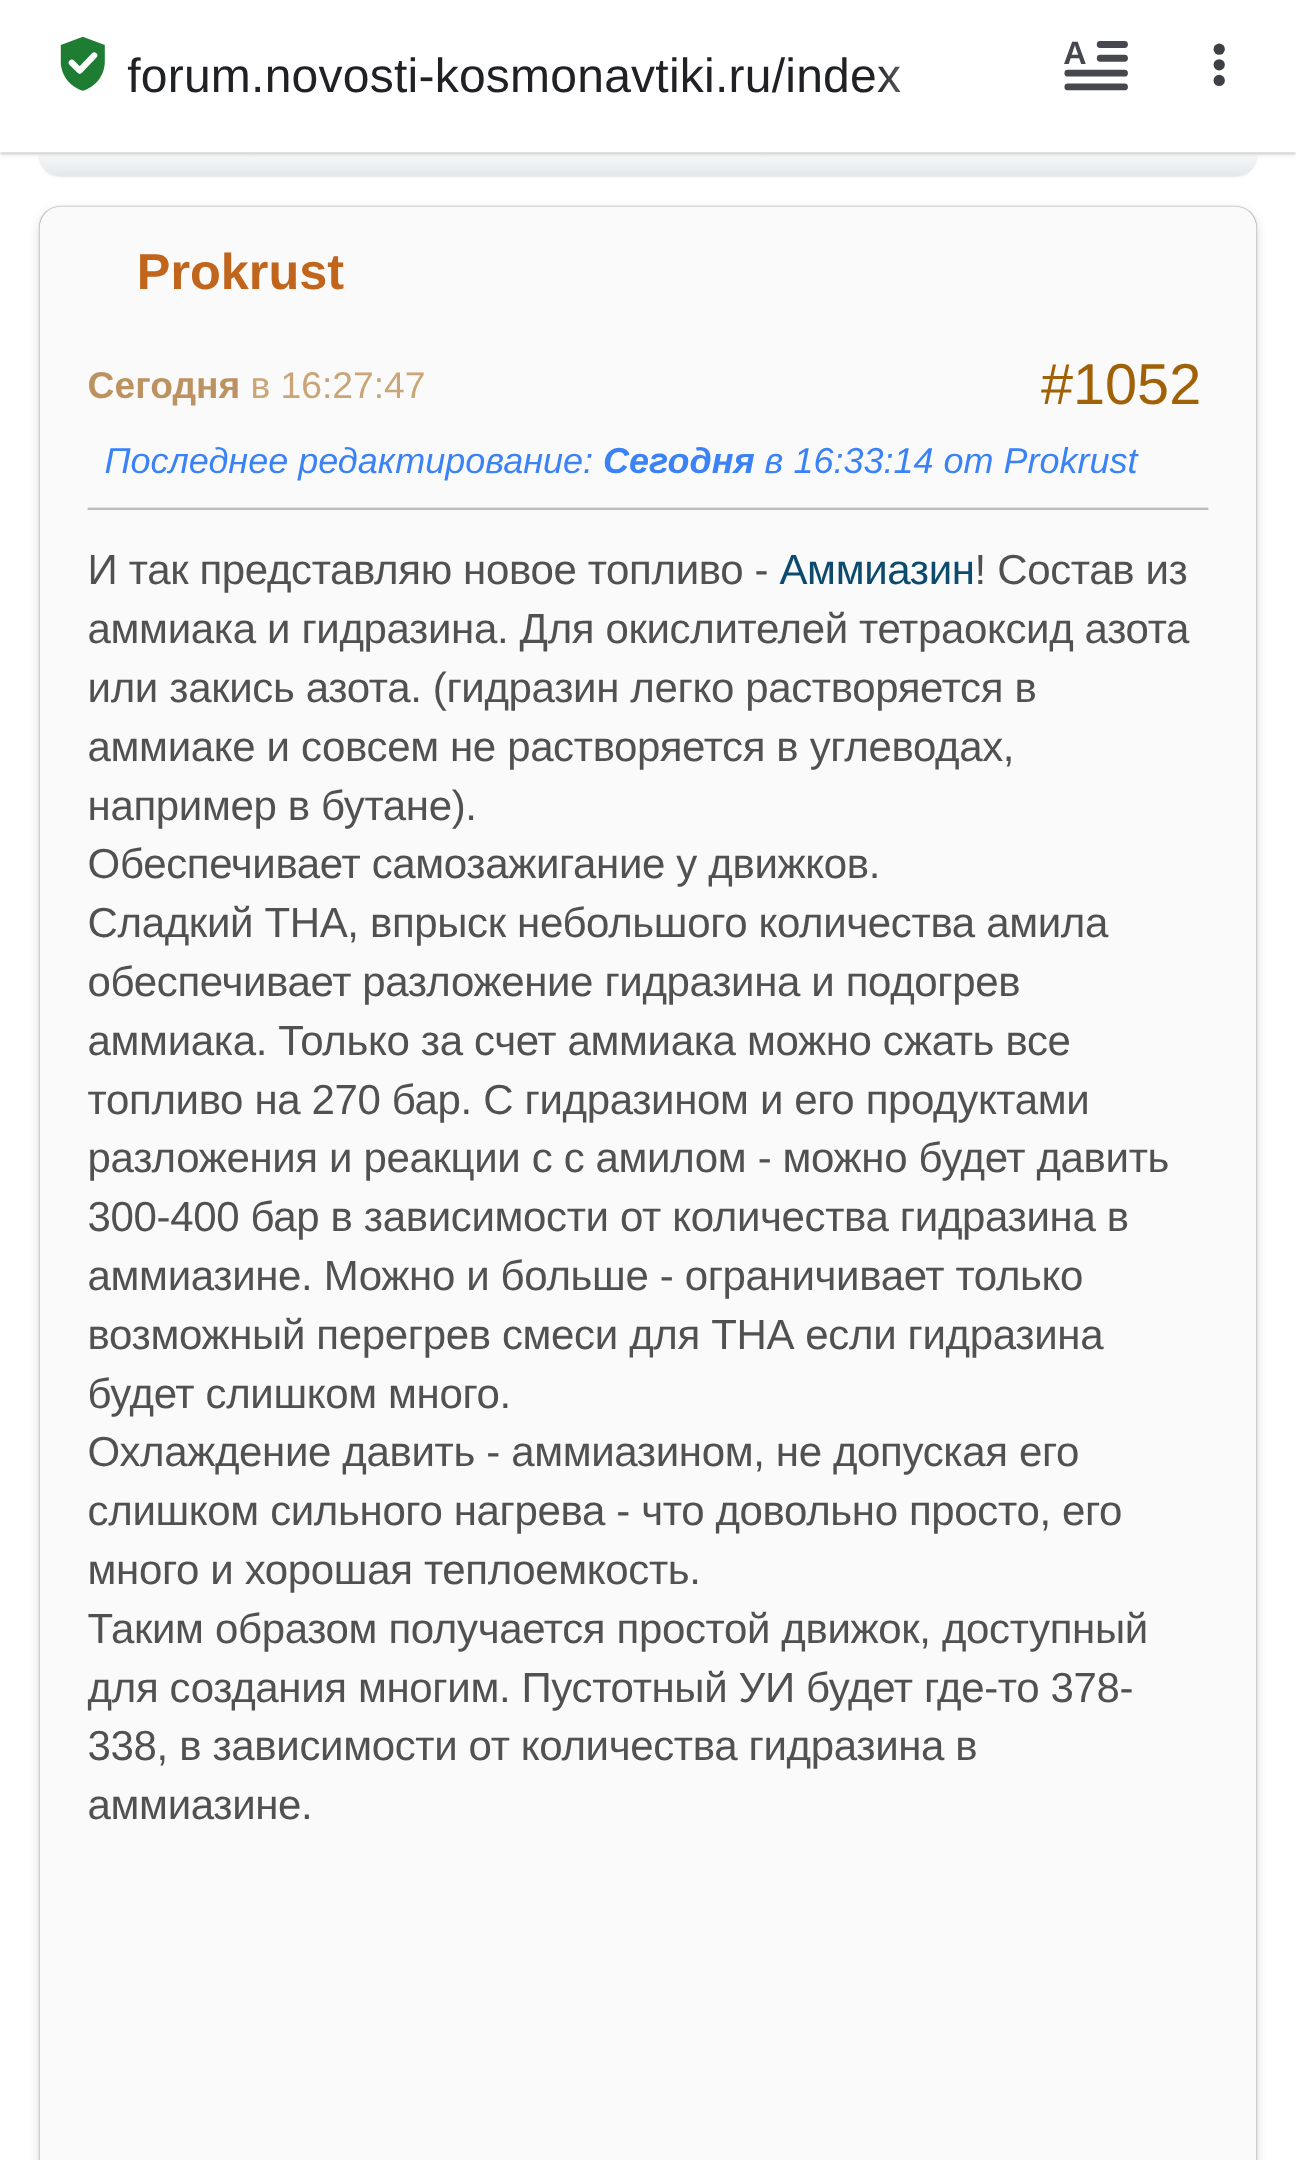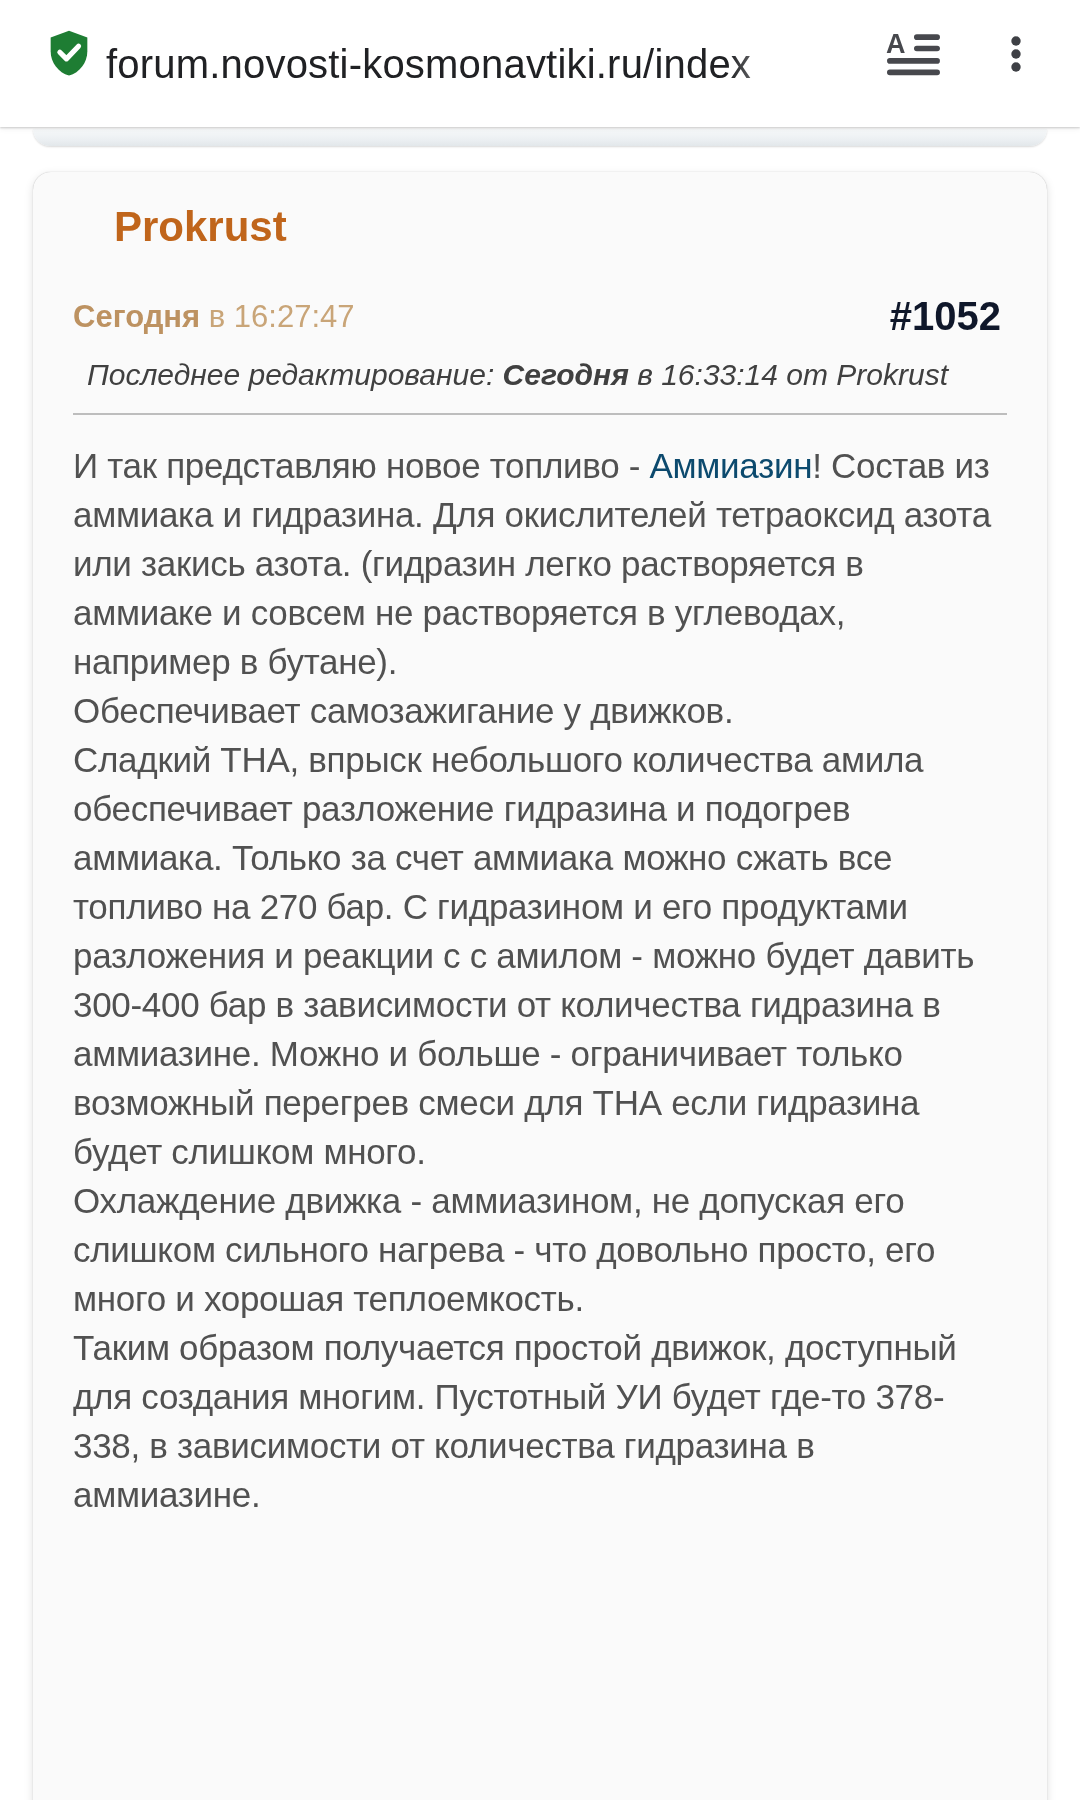--- a/index.html
+++ b/index.html
@@ -72,26 +72,26 @@
     line-height:50px;
     margin-left:41px;
   }
   .meta-row {
     margin-top:42px;
     display:flex; justify-content:space-between; align-items:center;
   }
   .date { font-size:31px; color:#c9a578; }
   .date .day { font-weight:bold; color:#bd9261; }
   .post-num {
-    font-size:40px; font-weight:bold; color:#0f172a;
+    font-size:48px; font-weight:normal; color:#a16207;
     margin-right:6px;
   }
   .edit-note {
     margin-top:16px; margin-left:14px;
-    font-size:30px; font-style:italic; color:#404040;
+    font-size:30px; font-style:italic; color:#3b82f6;
     line-height:40px;
   }
   .edit-note .day { font-weight:bold; }
   .divider {
     margin-top:18px;
     border:none; border-top:2px solid #bdbdbd;
     width:100%;
   }
   .post-body {
     margin-top:26px;
@@ -153,17 +153,17 @@
   <div class="edit-note">
     <span>Последнее редактирование:</span><span class="day"> Сегодня</span><span> в 16:33:14 от Prokrust</span>
   </div>
 
   <hr class="divider">
 
   <div class="post-body">
     <div><span>И так представляю новое топливо - </span><b>Аммиазин</b><span>! Состав из аммиака и гидразина. Для окислителей тетраоксид азота или закись азота. (гидразин легко растворяется в аммиаке и совсем не растворяется в углеводах, например в бутане).</span></div>
     <div>Обеспечивает самозажигание у движков.</div>
     <div>Сладкий ТНА, впрыск небольшого количества амила обеспечивает разложение гидразина и подогрев аммиака. Только за счет аммиака можно сжать все топливо на 270 бар. С гидразином и его продуктами разложения и реакции с с амилом - можно будет давить 300-400 бар в зависимости от количества гидразина в аммиазине. Можно и больше - ограничивает только возможный перегрев смеси для ТНА если гидразина будет слишком много.</div>
-    <div>Охлаждение движка - аммиазином, не допуская его слишком сильного нагрева - что довольно просто, его много и хорошая теплоемкость.</div>
+    <div>Охлаждение давить - аммиазином, не допуская его слишком сильного нагрева - что довольно просто, его много и хорошая теплоемкость.</div>
     <div>Таким образом получается простой движок, доступный для создания многим. Пустотный УИ будет где-то 378-338, в зависимости от количества гидразина в аммиазине.</div>
   </div>
 
 </main>
 
 </body></html>

